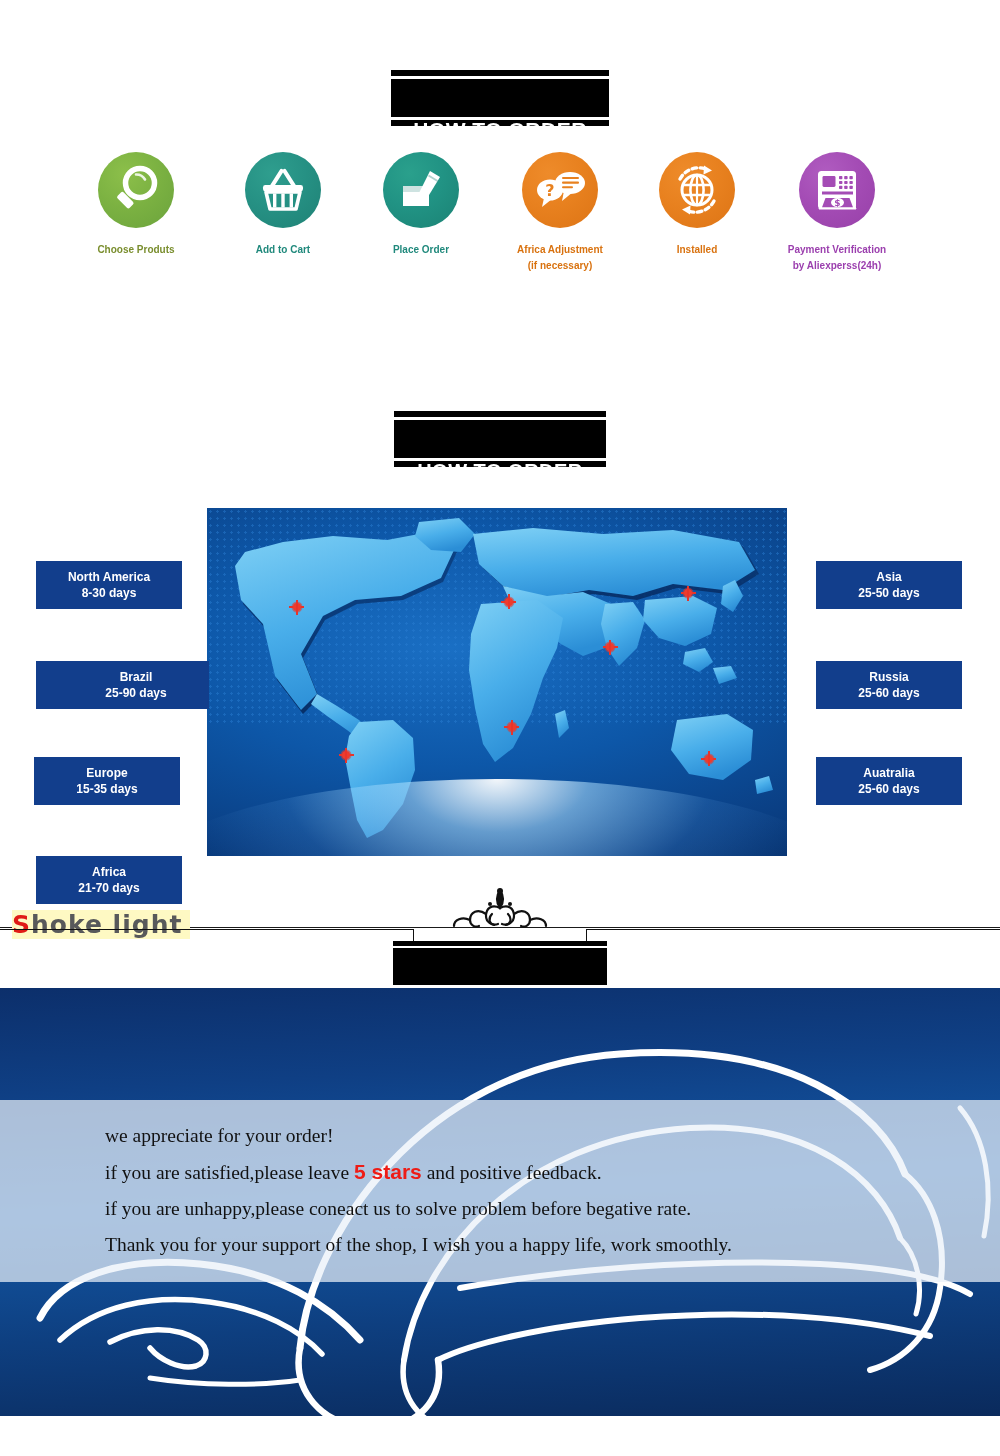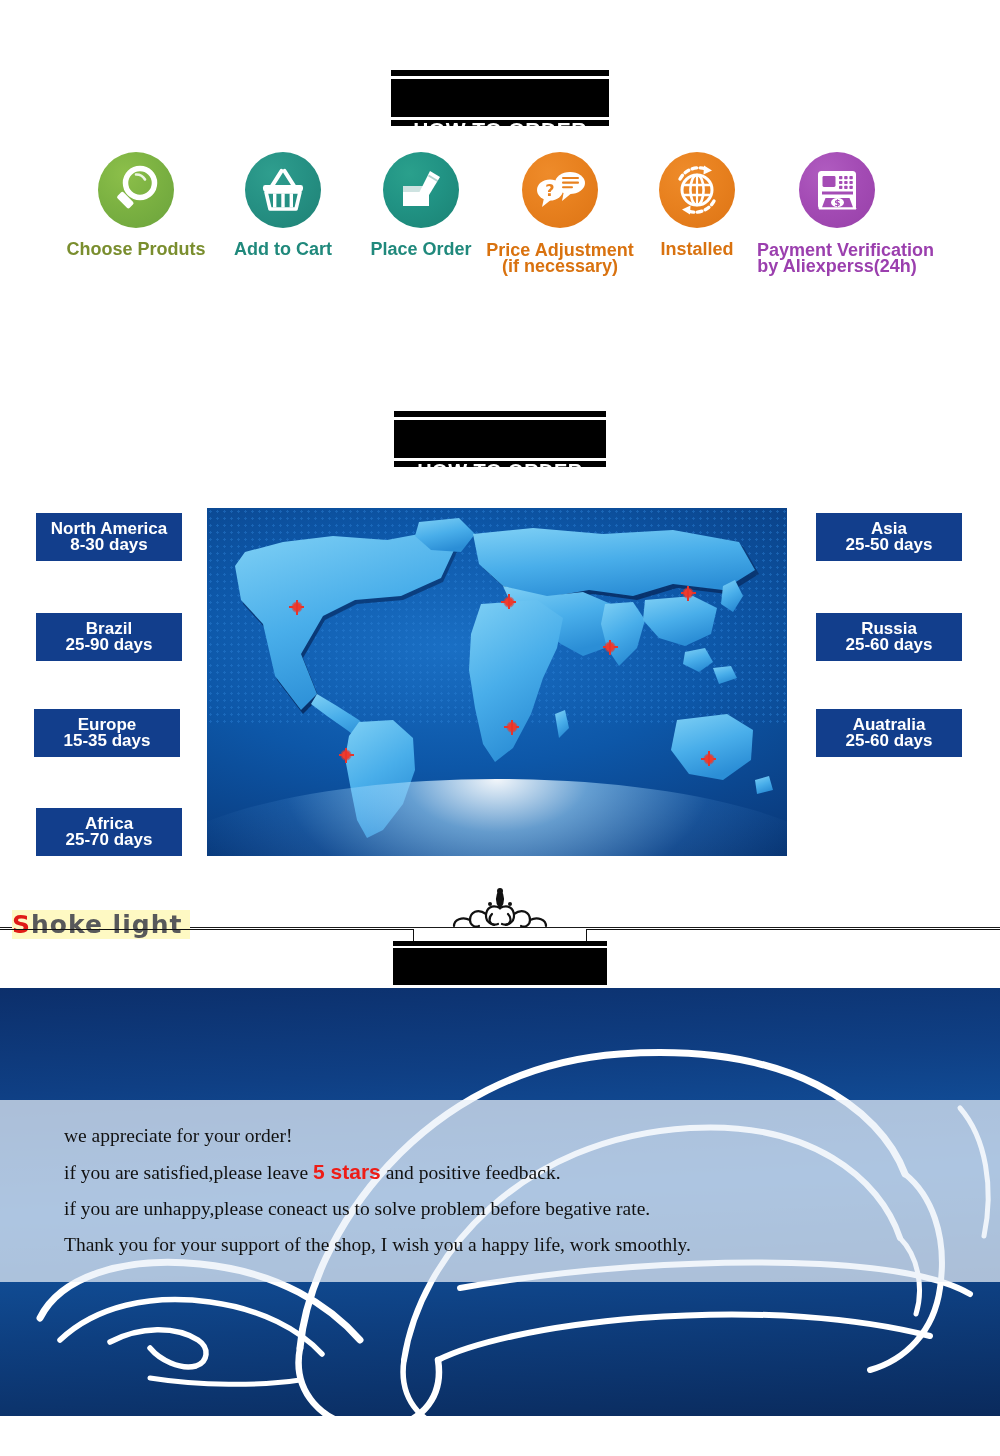--- a/index.html
+++ b/index.html
@@ -55,21 +55,21 @@
     position:absolute;top:152px;left:0;width:1000px;height:140px;
   }
   .step{
     position:absolute;top:0;text-align:center;
   }
   .step-circle{
     width:76px;height:76px;border-radius:50%;margin:0 auto;
     position:relative;
   }
   .step-label{
-    margin-top:14px;font-size:18px;font-weight:bold;line-height:15px;
+    margin-top:14px;font-size:10px;font-weight:bold;line-height:15px;
     white-space:nowrap;
   }
   .step-label.two-line{line-height:16px;}
 
   .c-green{background:radial-gradient(circle at 35% 28%,#8cbf4a 0%,#7cb242 45%,#6ba33c 100%);}
   .c-teal{background:radial-gradient(circle at 35% 28%,#2f9e8e 0%,#269184 45%,#1f8175 100%);}
   .c-teal2{background:radial-gradient(circle at 35% 28%,#2aa08c 0%,#219384 45%,#1b8274 100%);}
   .c-orange{background:radial-gradient(circle at 35% 28%,#ee8b2a 0%,#e8811f 45%,#dd7415 100%);}
   .c-orange2{background:radial-gradient(circle at 35% 28%,#ee8b2a 0%,#e8811f 45%,#dd7415 100%);}
   .c-purple{background:radial-gradient(circle at 35% 28%,#b05cc0 0%,#a44cb5 45%,#9740a8 100%);}
@@ -110,22 +110,22 @@
   }
   .marker::before{left:0;top:6.5px;width:15px;height:2px;}
   .marker::after{left:6.5px;top:0;width:2px;height:15px;}
   .marker i{
     position:absolute;left:3.5px;top:3.5px;width:8px;height:8px;border-radius:50%;
     background:#ef3b2c;box-shadow:0 0 0 1.5px rgba(232,52,42,.55);display:block;
   }
 
   .ship-tag{
     position:absolute;width:146px;height:48px;background:#123e8c;color:#fff;
-    text-align:center;font-size:17px;font-weight:bold;line-height:16px;
-    display:flex;flex-direction:column;align-items:center;justify-content:center;
+    text-align:center;font-size:12px;font-weight:bold;line-height:16px;
+    display:flex;flex-direction:column;align-items:center;justify-content:center;margin-top:48px;
   }
   .ship-tag span{display:block;white-space:nowrap;}
 
   
   .logo-strip{position:absolute;top:900px;left:0;width:1000px;height:50px;}
   .logo-rule{position:absolute;left:0;top:27px;width:1000px;height:1px;background:#1a1a1a;}
   .logo{
     position:absolute;left:12px;top:10px;
     font-size:25px;font-weight:bold;letter-spacing:1px;
     font-family:"DejaVu Sans",sans-serif;color:#58595b;
@@ -138,21 +138,21 @@
     position:absolute;left:0;top:988px;width:1000px;height:428px;overflow:hidden;
     background:linear-gradient(177deg,#0c2f6b 0%,#0f3f84 22%,#1358a6 48%,#0e3f80 74%,#0a2a5c 100%);
   }
   .hero-car{position:absolute;left:0;top:0;width:100%;height:100%;}
   .hero-band{
     position:absolute;left:0;top:112px;width:1000px;height:182px;
     background:rgba(233,240,248,.72);
   }
   .hero-text{
     position:absolute;left:0;top:112px;width:1000px;height:182px;
-    padding:18px 0 0 64px;box-sizing:border-box;
+    padding:18px 0 0 105px;box-sizing:border-box;
     font-family:"Liberation Serif",serif;color:#111;
   }
   .hero-line{font-size:19.5px;line-height:36px;white-space:nowrap;}
   .stars{
     color:#ee1c16;font-weight:bold;font-size:21px;
     font-family:"Liberation Sans",sans-serif;
   }
 </style>
 </head>
 <body>
@@ -209,21 +209,21 @@
         <path d="M22 46 L20 55 L30 47 Z" fill="#fff"></path>
         <text x="28" y="43.5" font-size="16" font-weight="bold" fill="#e8811f" text-anchor="middle" font-family="DejaVu Sans, sans-serif">?</text>
         <ellipse cx="48" cy="31" rx="15" ry="11" fill="#fff"></ellipse>
         <path d="M42 39 L40 49 L51 40 Z" fill="#fff"></path>
         <rect x="40" y="25" width="17" height="2.1" rx="1" fill="#e8811f"></rect>
         <rect x="40" y="29.6" width="17" height="2.1" rx="1" fill="#e8811f"></rect>
         <rect x="40" y="34.2" width="11" height="2.1" rx="1" fill="#e8811f"></rect>
       </svg>
     </div>
     <div class="step-label t-orange two-line">
-      <span>Price Adjustment</span><br>
+      <span>Africa Adjustment</span><br>
       <span>(if necessary)</span>
     </div>
   </div>
 
   <div class="step" id="step-4" style="left:621px;width:152px;">
     <div class="step-circle c-orange2">
       <svg class="step-icon" viewBox="0 0 76 76">
         <circle cx="38" cy="38" r="15" fill="none" stroke="#fff" stroke-width="3"></circle>
         <ellipse cx="38" cy="38" rx="6.6" ry="15" fill="none" stroke="#fff" stroke-width="2.6"></ellipse>
         <path d="M23.4 33 H52.6 M23.4 43 H52.6" stroke="#fff" stroke-width="2.6"></path>
@@ -342,31 +342,31 @@
       </div>
     <div class="marker" style="left:24%;top:71%;">
         <i></i>
       </div>
   </div>
 
   <div class="ship-tag" style="left:36px;top:23px;">
     <span>North America</span>
     <span>8-30 days</span>
   </div>
-  <div class="ship-tag" style="left:36px;top:123px;">
+  <div class="ship-tag" style="left:36px;top:123px;padding-left:27px;">
     <span>Brazil</span>
     <span>25-90 days</span>
   </div>
   <div class="ship-tag" style="left:34px;top:219px;">
     <span>Europe</span>
     <span>15-35 days</span>
   </div>
   <div class="ship-tag" style="left:36px;top:318px;">
     <span>Africa</span>
-    <span>25-70 days</span>
+    <span>21-70 days</span>
   </div>
 
   <div class="ship-tag" style="left:816px;top:23px;">
     <span>Asia</span>
     <span>25-50 days</span>
   </div>
   <div class="ship-tag" style="left:816px;top:123px;">
     <span>Russia</span>
     <span>25-60 days</span>
   </div>

